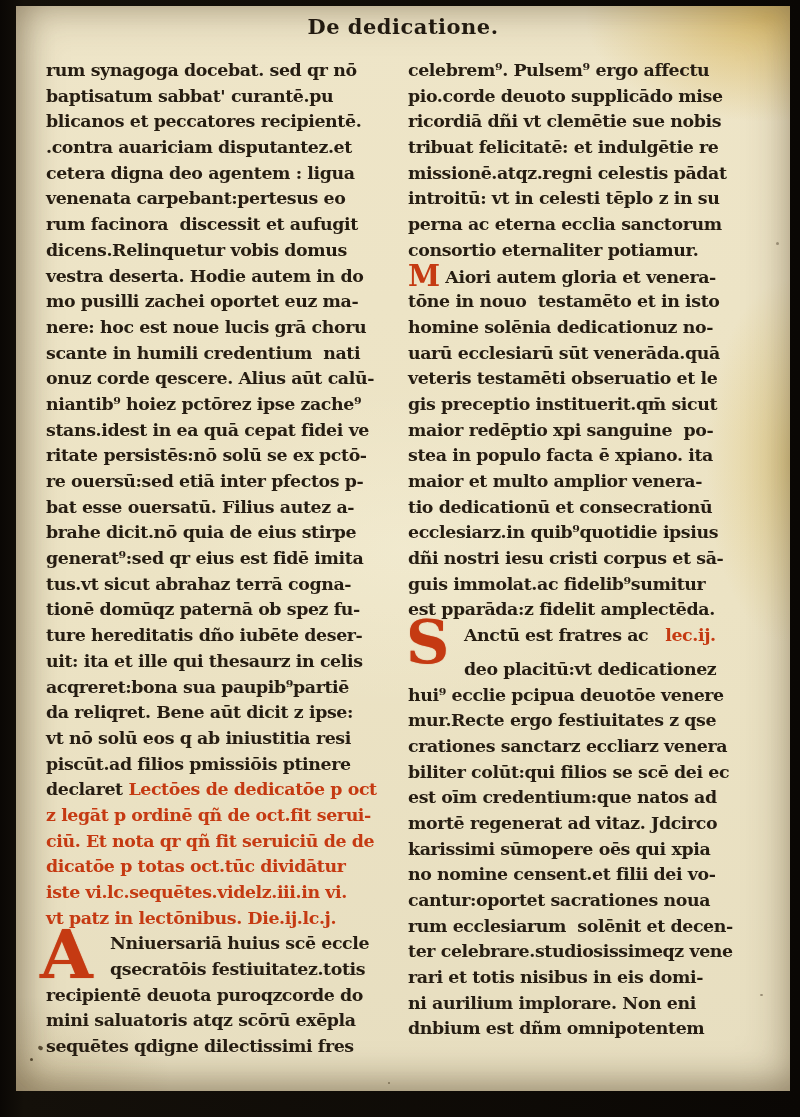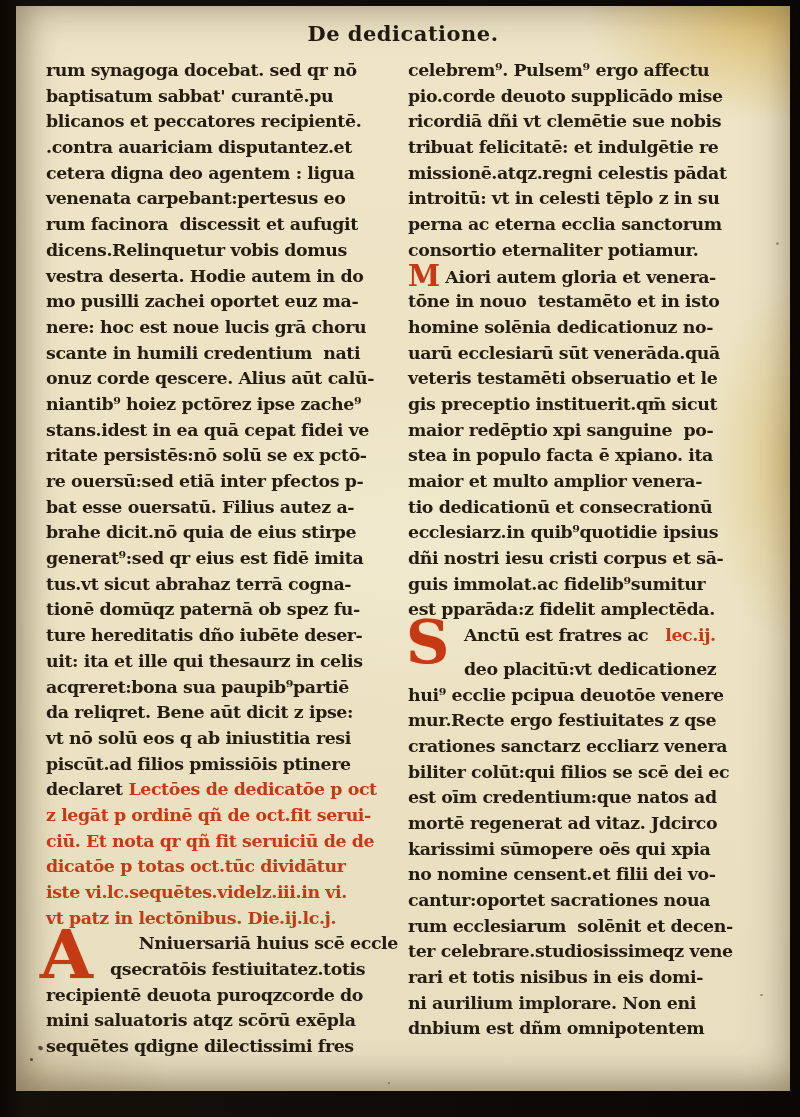--- a/index.html
+++ b/index.html
@@ -14,21 +14,21 @@
     position:absolute;left:16px;top:6px;right:10px;bottom:26px;
     background:
       radial-gradient(ellipse 260px 150px at 97% 1%, rgba(206,160,44,.55), rgba(206,160,44,0) 70%),
       radial-gradient(ellipse 120px 260px at 100% 42%, rgba(210,172,60,.38), rgba(210,172,60,0) 70%),
       radial-gradient(ellipse 200px 120px at 2% 99%, rgba(130,105,55,.20), rgba(130,105,55,0) 70%),
       radial-gradient(ellipse 300px 200px at 50% 50%, rgba(255,252,235,.25), rgba(255,252,235,0) 80%),
       linear-gradient(180deg,#eee5c8 0%,#ece3c4 55%,#e7dec0 100%);
     box-shadow: inset 0 0 46px rgba(70,50,22,.38), inset 8px -8px 30px rgba(60,42,18,.25);
   }
   .header{
-    position:absolute;top:15px;left:0;width:100%;
+    position:absolute;top:8px;left:0;width:100%;
     text-align:center;font-weight:bold;font-size:21px;color:#221a10;
     letter-spacing:.5px;
   }
   .col{
     position:absolute;top:52px;color:#261d12;font-weight:bold;
     font-size:17.4px;letter-spacing:-0.4px;
   }
   .col .line{height:25.7px;line-height:25.7px;white-space:pre;}
   .col.left{left:30px;width:352px;}
   .col.right{left:392px;width:364px;}
@@ -85,21 +85,21 @@
         <div class="line"><span class="k">acqreret:bona sua paupib⁹partiē</span></div>
         <div class="line"><span class="k">da reliqret. Bene aūt dicit z ipse:</span></div>
         <div class="line"><span class="k">vt nō solū eos q ab iniustitia resi</span></div>
         <div class="line"><span class="k">piscūt.ad filios pmissiōis ptinere</span></div>
         <div class="line"><span class="k">declaret </span><span class="r">Lectōes de dedicatōe p oct</span></div>
         <div class="line"><span class="r">z legāt p ordinē qñ de oct.fit serui-</span></div>
         <div class="line"><span class="r">ciū. Et nota qr qñ fit seruiciū de de</span></div>
         <div class="line"><span class="r">dicatōe p totas oct.tūc dividātur</span></div>
         <div class="line"><span class="r">iste vi.lc.sequētes.videlz.iii.in vi.</span></div>
         <div class="line"><span class="r">vt patz in lectōnibus. Die.ij.lc.j.</span></div>
-        <div class="line" style="padding-left: 64px; text-align: right;"><span class="k">Nniuersariā huius scē eccle</span></div>
+        <div class="line" style="padding-left: 64px;"><span class="k">Nniuersariā huius scē eccle</span></div>
         <div class="line" style="padding-left: 64px;"><span class="k">qsecratōis festiuitatez.totis</span></div>
         <div class="line"><span class="k">recipientē deuota puroqzcorde do</span></div>
         <div class="line"><span class="k">mini saluatoris atqz scōrū exēpla</span></div>
         <div class="line"><span class="k">sequētes qdigne dilectissimi fres</span></div>
       </div>
 
     <div class="col right" id="col-right">
       <span class="dropcap s">S</span>
     <div class="line"><span class="k">celebrem⁹. Pulsem⁹ ergo affectu</span></div>
         <div class="line"><span class="k">pio.corde deuoto supplicādo mise</span></div>

